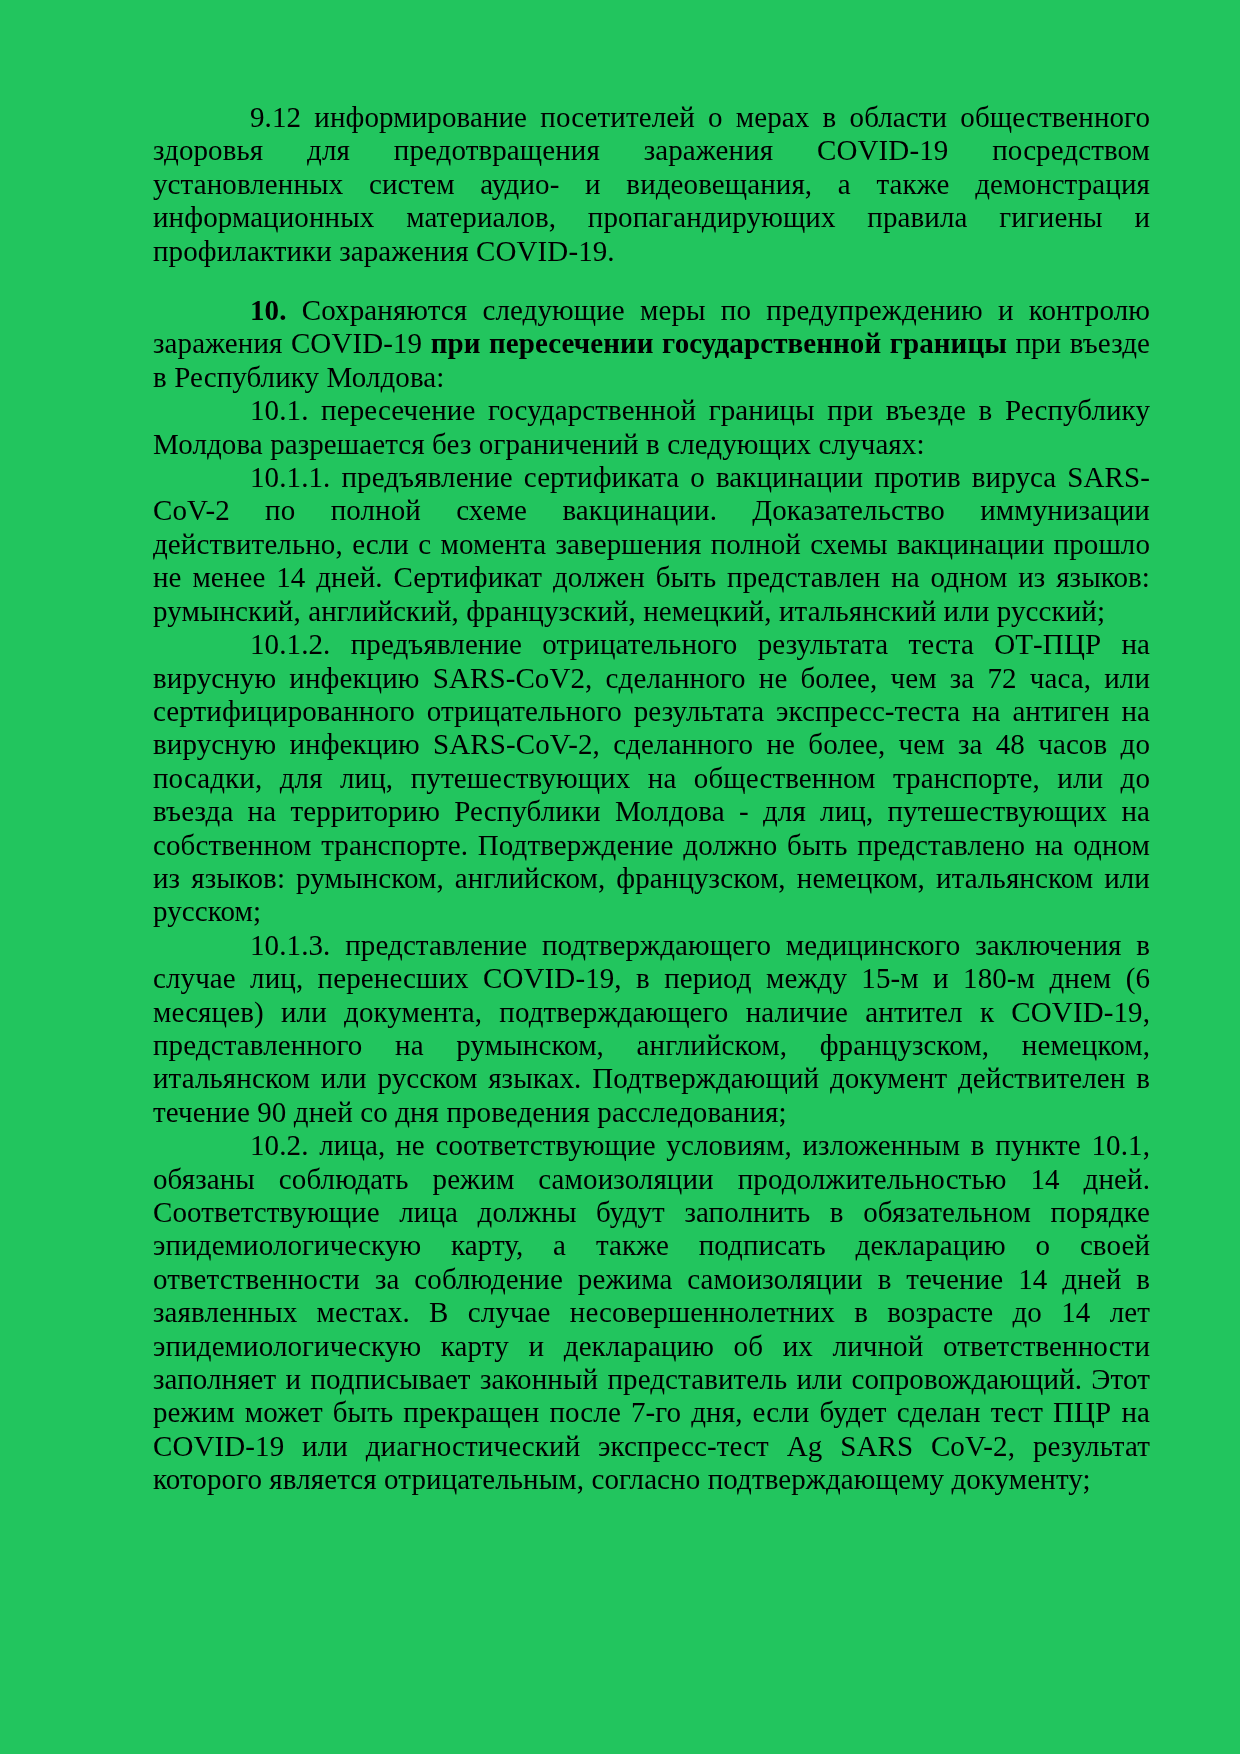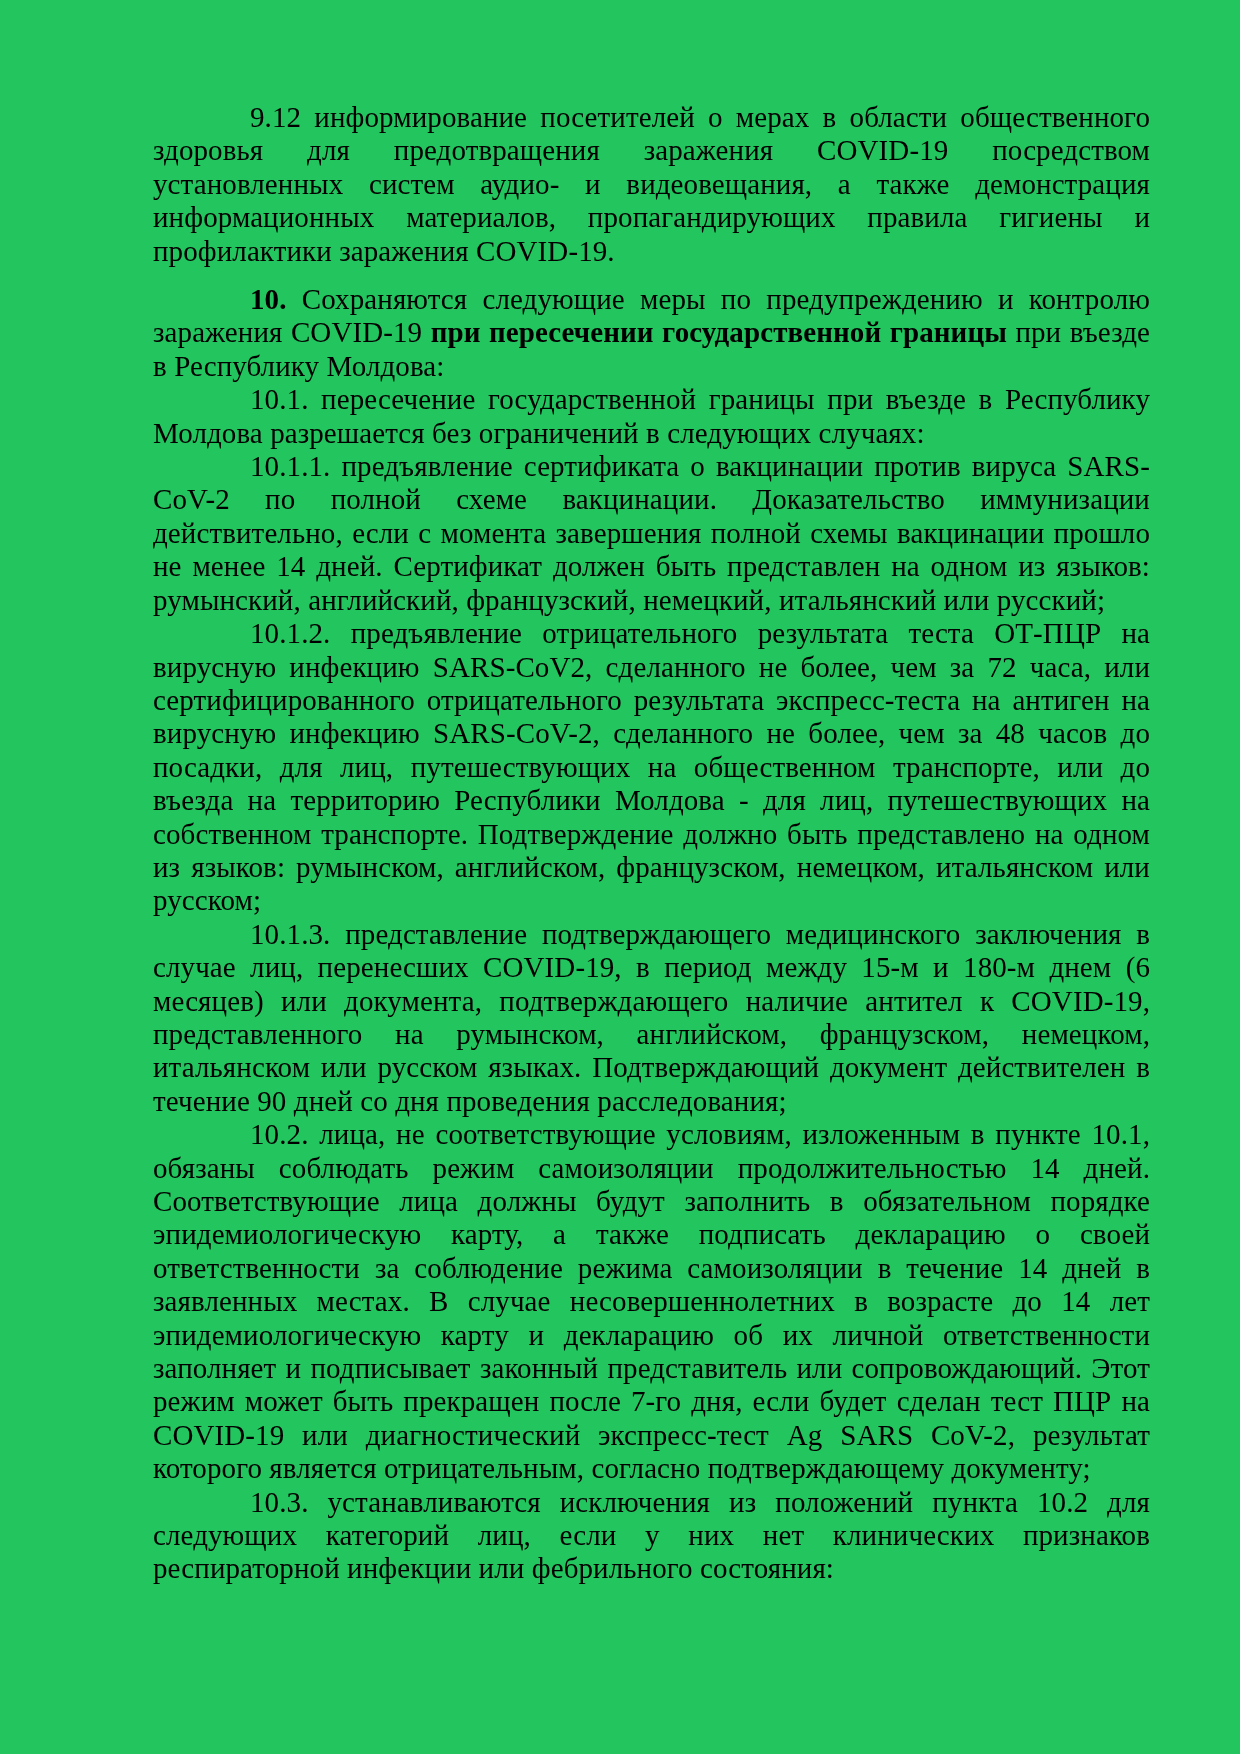--- a/index.html
+++ b/index.html
@@ -25,33 +25,32 @@
     color: #000000;
     text-align: justify;
     letter-spacing: 0.1px;
   }
   .doc-content p {
     margin: 0;
     padding: 0;
     text-indent: 97px;
   }
   .doc-content p.spacer-before {
-    margin-top: 15px;
+    margin-top: 26px;
   }
   .seg-bold {
     font-weight: bold;
   }
 </style>
 </head>
 <body>
 
 <div class="page">
   <div class="doc-content" id="doc-content">
       <p><span class="seg-regular">9.12 информирование посетителей о мерах в области общественного здоровья для предотвращения заражения COVID-19 посредством установленных систем аудио- и видеовещания, а также демонстрация информационных материалов, пропагандирующих правила гигиены и профилактики заражения COVID-19.</span></p>
       <p class="spacer-before"><span class="seg-bold">10.</span><span class="seg-regular"> Сохраняются следующие меры по предупреждению и контролю заражения COVID-19 </span><span class="seg-bold">при пересечении государственной границы</span><span class="seg-regular"> при въезде в Республику Молдова:</span></p>
       <p><span class="seg-regular">10.1. пересечение государственной границы при въезде в Республику Молдова разрешается без ограничений в следующих случаях:</span></p>
       <p><span class="seg-regular">10.1.1. предъявление сертификата о вакцинации против вируса SARS-CoV-2 по полной схеме вакцинации. Доказательство иммунизации действительно, если с момента завершения полной схемы вакцинации прошло не менее 14 дней. Сертификат должен быть представлен на одном из языков: румынский, английский, французский, немецкий, итальянский или русский;</span></p>
       <p><span class="seg-regular">10.1.2. предъявление отрицательного результата теста ОТ-ПЦР на вирусную инфекцию SARS-CoV2, сделанного не более, чем за 72 часа, или сертифицированного отрицательного результата экспресс-теста на антиген на вирусную инфекцию SARS-CoV-2, сделанного не более, чем за  48 часов до посадки, для лиц, путешествующих на общественном транспорте, или до въезда на территорию Республики Молдова - для лиц, путешествующих на собственном транспорте. Подтверждение должно быть представлено на одном из языков: румынском, английском, французском, немецком, итальянском или русском;</span></p>
       <p><span class="seg-regular">10.1.3. представление подтверждающего медицинского заключения в случае лиц, перенесших COVID-19, в период между 15-м и 180-м днем (6 месяцев) или документа, подтверждающего наличие антител к COVID-19, представленного на румынском, английском, французском, немецком, итальянском или русском языках. Подтверждающий документ действителен в течение 90 дней со дня проведения расследования;</span></p>
       <p><span class="seg-regular">10.2. лица, не соответствующие условиям, изложенным в пункте 10.1, обязаны соблюдать режим самоизоляции продолжительностью 14 дней. Соответствующие лица должны будут заполнить в обязательном порядке эпидемиологическую карту, а также подписать декларацию о своей ответственности за соблюдение режима самоизоляции в течение 14 дней в заявленных местах. В случае несовершеннолетних в возрасте до 14 лет эпидемиологическую карту и декларацию об их личной ответственности заполняет и подписывает законный представитель или сопровождающий. Этот режим может быть прекращен после 7-го дня, если будет сделан тест ПЦР на COVID-19 или диагностический экспресс-тест Ag SARS CoV-2, результат которого является отрицательным, согласно подтверждающему документу;</span></p>
-      <p><span class="seg-regular">10.3. устанавливаются исключения из положений пункта 10.2 для следующих категорий лиц, если у них нет клинических признаков респираторной инфекции или фебрильного состояния:</span></p>
     </div>
 </div>
 
 </body></html>

